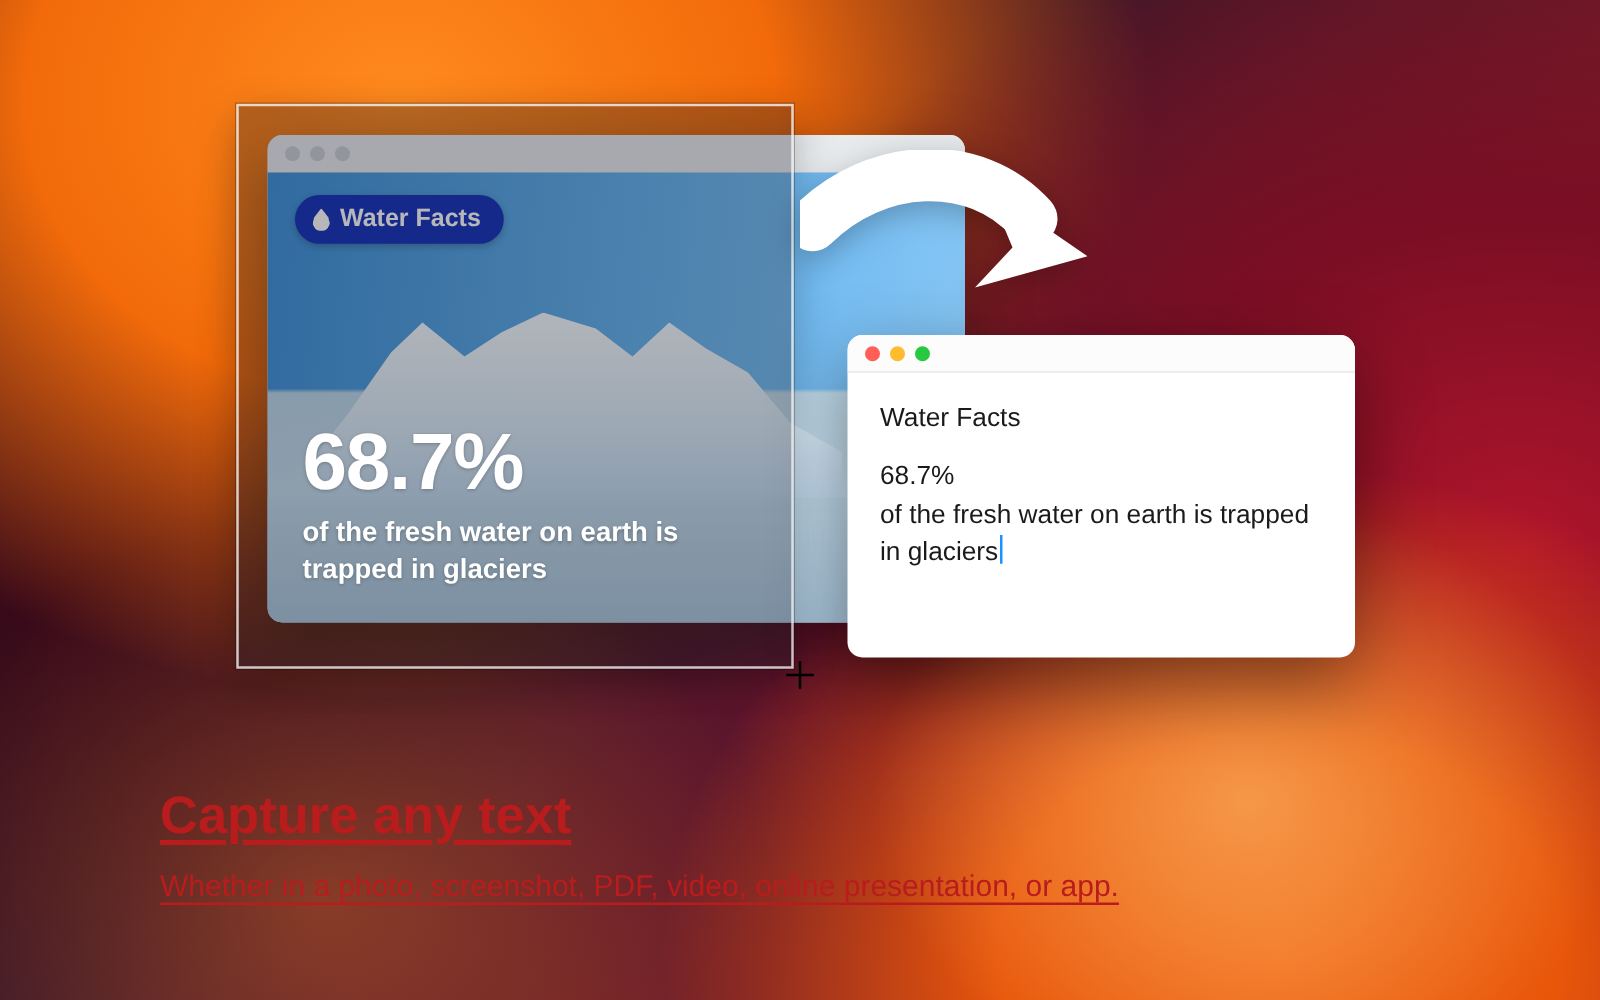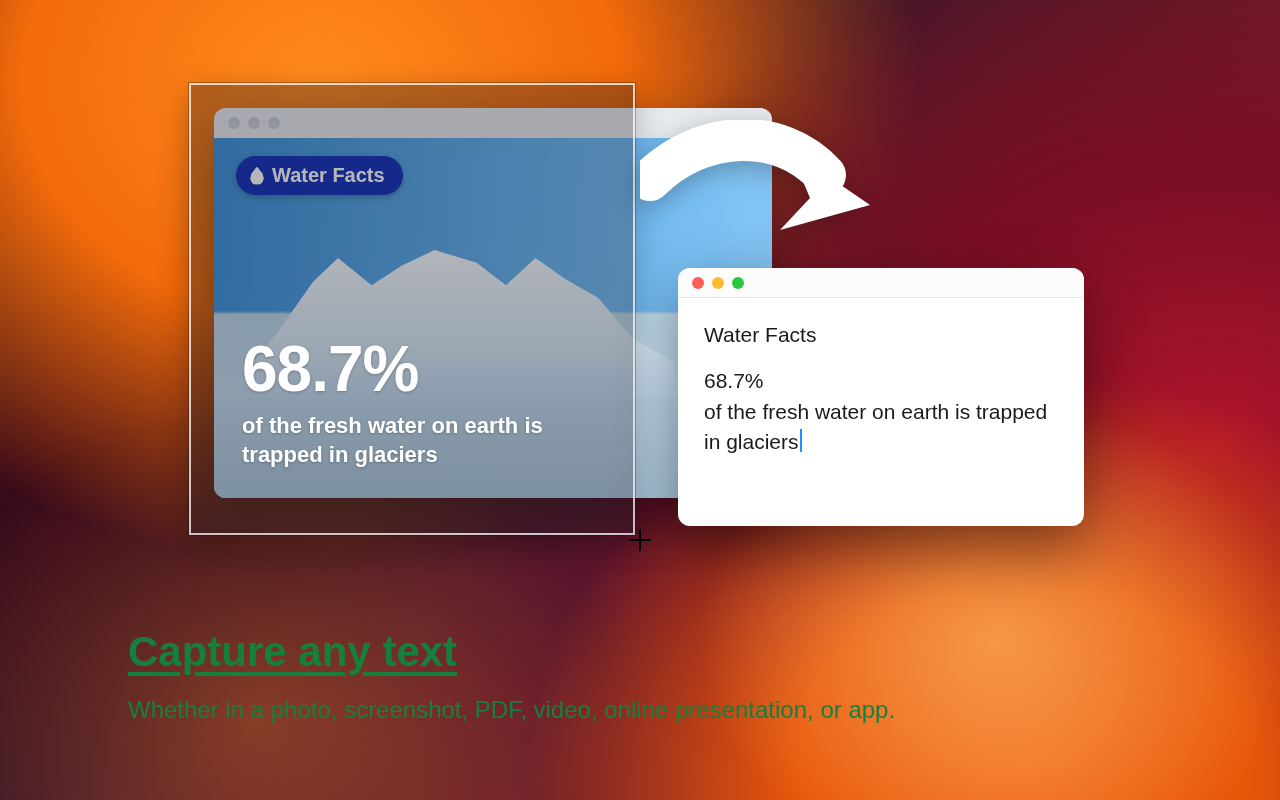--- a/index.html
+++ b/index.html
@@ -154,30 +154,30 @@
   .arrow {
     position:absolute;
     left: 640px; top: 120px;
     width: 230px; height: 150px;
     filter: drop-shadow(0 6px 12px rgba(0,0,0,0.25));
   }
 
   
   .caption {
     position:absolute; left: 128px; bottom: 76px; right: 84px;
-    color: #15803d;
+    color: #b91c1c;
   }
   .caption h1 {
     font-size: 42px; font-weight: 800;
     text-decoration: underline; text-underline-offset: 6px;
     margin-bottom: 20px;
   }
   .caption p {
     font-size: 24px; font-weight: 500;
-    text-underline-offset: 5px;
+    text-decoration: underline; text-underline-offset: 5px;
   }
 </style>
 </head>
 <body>
 
 <div class="wallpaper"></div>
 
 <div class="source-window">
   <div class="src-titlebar">
     <span class="traffic-dot"></span>

